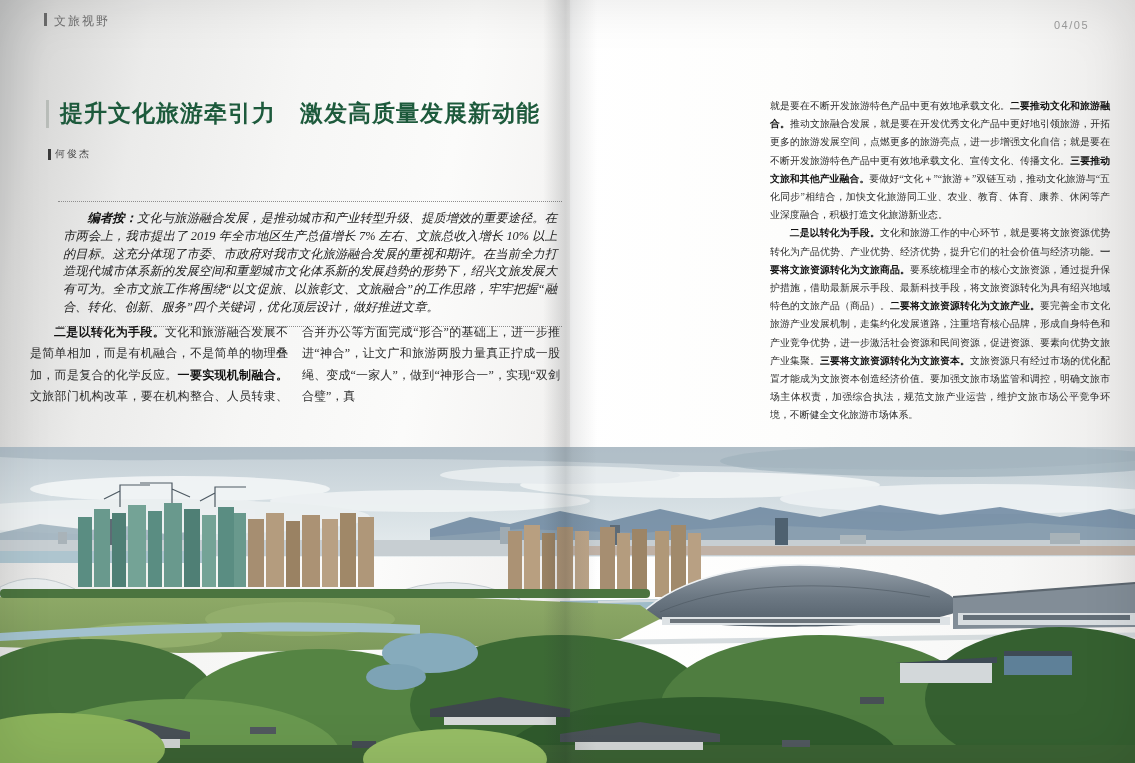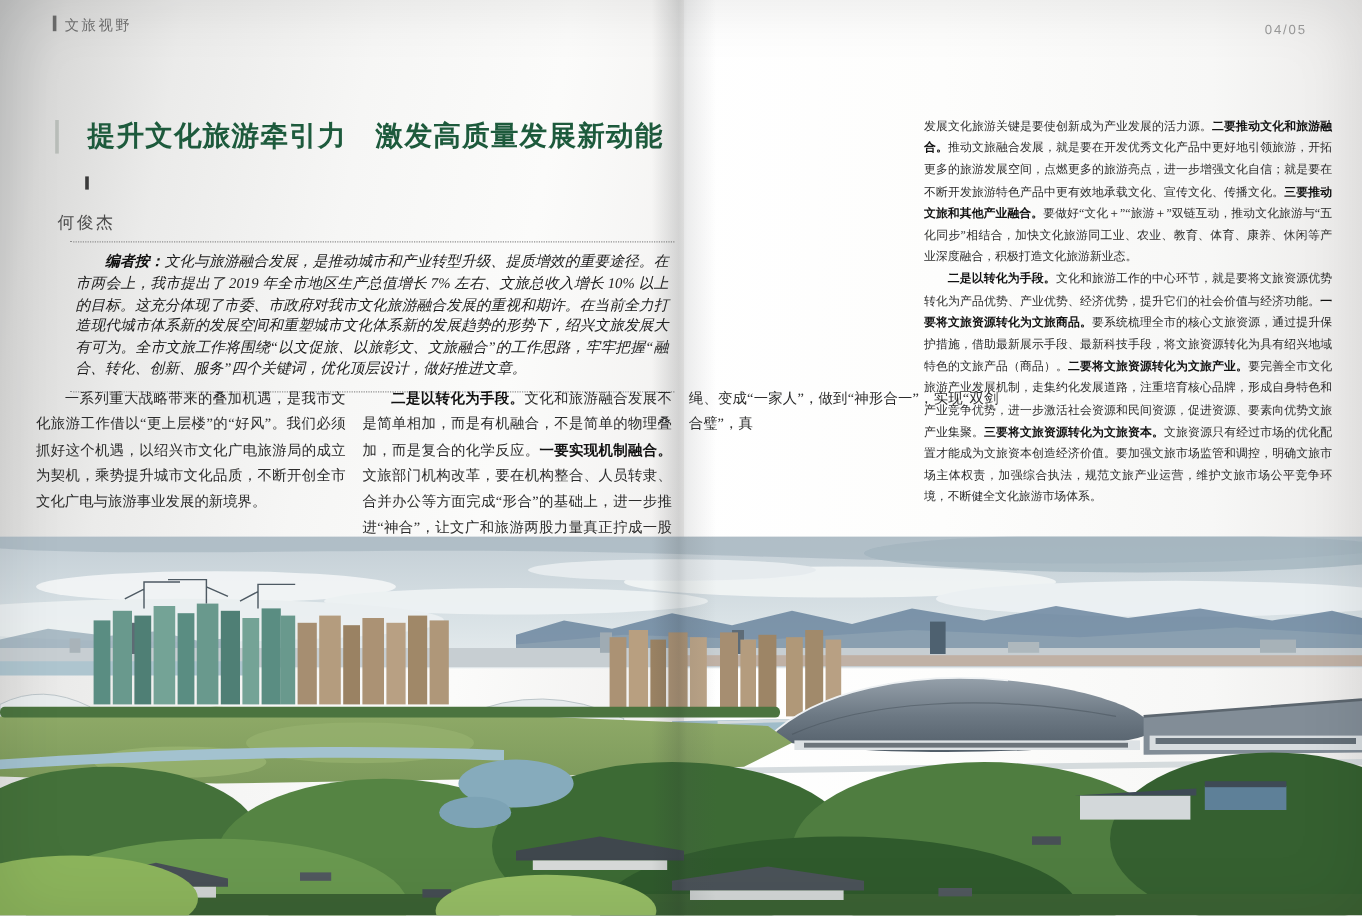--- a/index.html
+++ b/index.html
@@ -26,28 +26,28 @@
     position:absolute;left:44px;top:13px;z-index:3;
     font-family:"Liberation Sans","DejaVu Sans",sans-serif;
     font-size:12px;color:#6f6f6f;letter-spacing:2px;display:flex;align-items:flex-start;gap:7px;
   }
   .header-label .bar{width:3px;height:13px;background:#6b6b6b;display:inline-block;}
   .page-number{
     position:absolute;right:46px;top:19px;z-index:3;
     font-family:"Liberation Sans","DejaVu Sans",sans-serif;
     font-size:11px;color:#9a9a9a;letter-spacing:1.5px;padding-left:36px;
   }
-  .title-block{position:absolute;left:46px;top:98px;z-index:3;display:flex;align-items:center;gap:24px;justify-content:flex-end;}
+  .title-block{position:absolute;left:46px;top:98px;z-index:3;display:flex;align-items:center;gap:11px;justify-content:flex-end;}
   .title-block .bar{width:3px;height:28px;background:#b9bdb9;}
   h1.article-title{
     margin:0;font-size:23px;font-weight:bold;color:#1d5a3c;letter-spacing:1px;white-space:nowrap;
   }
   .author-line{
-    position:absolute;left:48px;top:147px;z-index:3;display:flex;align-items:center;gap:19px;
-    font-size:14px;color:#4c4c4c;letter-spacing:2px;flex-direction:column;
+    position:absolute;left:48px;top:147px;z-index:3;display:flex;align-items:center;gap:4px;
+    font-size:10px;color:#4c4c4c;letter-spacing:2px;
   }
   .author-line .bar{width:3px;height:11px;background:#3a3a3a;}
   .editor-note{
     position:absolute;left:58px;top:201px;width:494px;z-index:3;
     border-top:1px dotted #8e8e8e;border-bottom:1px dotted #8e8e8e;
     padding:8px 5px 9px 5px;
     font-size:12.3px;line-height:17.8px;color:#202020;text-align:justify;font-style:italic;
   }
   .editor-note p{margin:0;}
   .left-columns{
@@ -86,26 +86,25 @@
 <div class="author-line">
   <span class="bar"></span>
   <span>何俊杰</span>
 </div>
 
 <div class="editor-note">
     <p class="para indent"><b>编者按：</b><span>文化与旅游融合发展，是推动城市和产业转型升级、提质增效的重要途径。在市两会上，我市提出了 2019 年全市地区生产总值增长 7% 左右、文旅总收入增长 10% 以上的目标。这充分体现了市委、市政府对我市文化旅游融合发展的重视和期许。在当前全力打造现代城市体系新的发展空间和重塑城市文化体系新的发展趋势的形势下，绍兴文旅发展大有可为。全市文旅工作将围绕“以文促旅、以旅彰文、文旅融合”的工作思路，牢牢把握“融合、转化、创新、服务”四个关键词，优化顶层设计，做好推进文章。</span></p>
   </div>
 
 <div class="left-columns">
-    <p class="para indent"><span>一系列重大战略带来的叠加机遇，是我市文化旅游工作借以“更上层楼”的“好风”。我们必须抓好这个机遇，以绍兴市文化广电旅游局的成立为契机，乘势提升城市文化品质，不断开创全市文化广电与旅游事业发展的新境界。</span></p>
     <p class="para indent"><b>二是以转化为手段。</b><span>文化和旅游融合发展不是简单相加，而是有机融合，不是简单的物理叠加，而是复合的化学反应。</span><b>一要实现机制融合。</b><span>文旅部门机构改革，要在机构整合、人员转隶、合并办公等方面完成“形合”的基础上，进一步推进“神合”，让文广和旅游两股力量真正拧成一股绳、变成“一家人”，做到“神形合一”，实现“双剑合璧”，真</span></p>
   </div>
 
 <div class="right-column">
-    <p class="para"><span>发展文化旅游关键是要使创新成为产业发展的活力源。</span><b>二要推动文化和旅游融合。</b><span>推动文旅融合发展，就是要在开发优秀文化产品中更好地引领旅游，开拓更多的旅游发展空间，点燃更多的旅游亮点，进一步增强文化自信；就是要在不断开发旅游特色产品中更有效地承载文化、宣传文化、传播文化。</span><b>三要推动文旅和其他产业融合。</b><span>要做好“文化＋”“旅游＋”双链互动，推动文化旅游与“五化同步”相结合，加快文化旅游同工业、农业、教育、体育、康养、休闲等产业深度融合，积极打造文化旅游新业态。</span></p>
+    <p class="para"><span>就是要在不断开发旅游特色产品中更有效地承载文化。</span><b>二要推动文化和旅游融合。</b><span>推动文旅融合发展，就是要在开发优秀文化产品中更好地引领旅游，开拓更多的旅游发展空间，点燃更多的旅游亮点，进一步增强文化自信；就是要在不断开发旅游特色产品中更有效地承载文化、宣传文化、传播文化。</span><b>三要推动文旅和其他产业融合。</b><span>要做好“文化＋”“旅游＋”双链互动，推动文化旅游与“五化同步”相结合，加快文化旅游同工业、农业、教育、体育、康养、休闲等产业深度融合，积极打造文化旅游新业态。</span></p>
     <p class="para indent"><b>二是以转化为手段。</b><span>文化和旅游工作的中心环节，就是要将文旅资源优势转化为产品优势、产业优势、经济优势，提升它们的社会价值与经济功能。</span><b>一要将文旅资源转化为文旅商品。</b><span>要系统梳理全市的核心文旅资源，通过提升保护措施，借助最新展示手段、最新科技手段，将文旅资源转化为具有绍兴地域特色的文旅产品（商品）。</span><b>二要将文旅资源转化为文旅产业。</b><span>要完善全市文化旅游产业发展机制，走集约化发展道路，注重培育核心品牌，形成自身特色和产业竞争优势，进一步激活社会资源和民间资源，促进资源、要素向优势文旅产业集聚。</span><b>三要将文旅资源转化为文旅资本。</b><span>文旅资源只有经过市场的优化配置才能成为文旅资本创造经济价值。要加强文旅市场监管和调控，明确文旅市场主体权责，加强综合执法，规范文旅产业运营，维护文旅市场公平竞争环境，不断健全文化旅游市场体系。</span></p>
   </div>
 
 <div class="photo">
 <svg width="1135" height="316" viewBox="0 0 1135 316" preserveAspectRatio="none">
   <defs>
     <linearGradient id="skyG" x1="0" y1="0" x2="0" y2="1">
       <stop offset="0" stop-color="#c3ced5"></stop>
       <stop offset="0.6" stop-color="#d8e1e5"></stop>
       <stop offset="1" stop-color="#e7edef"></stop>

